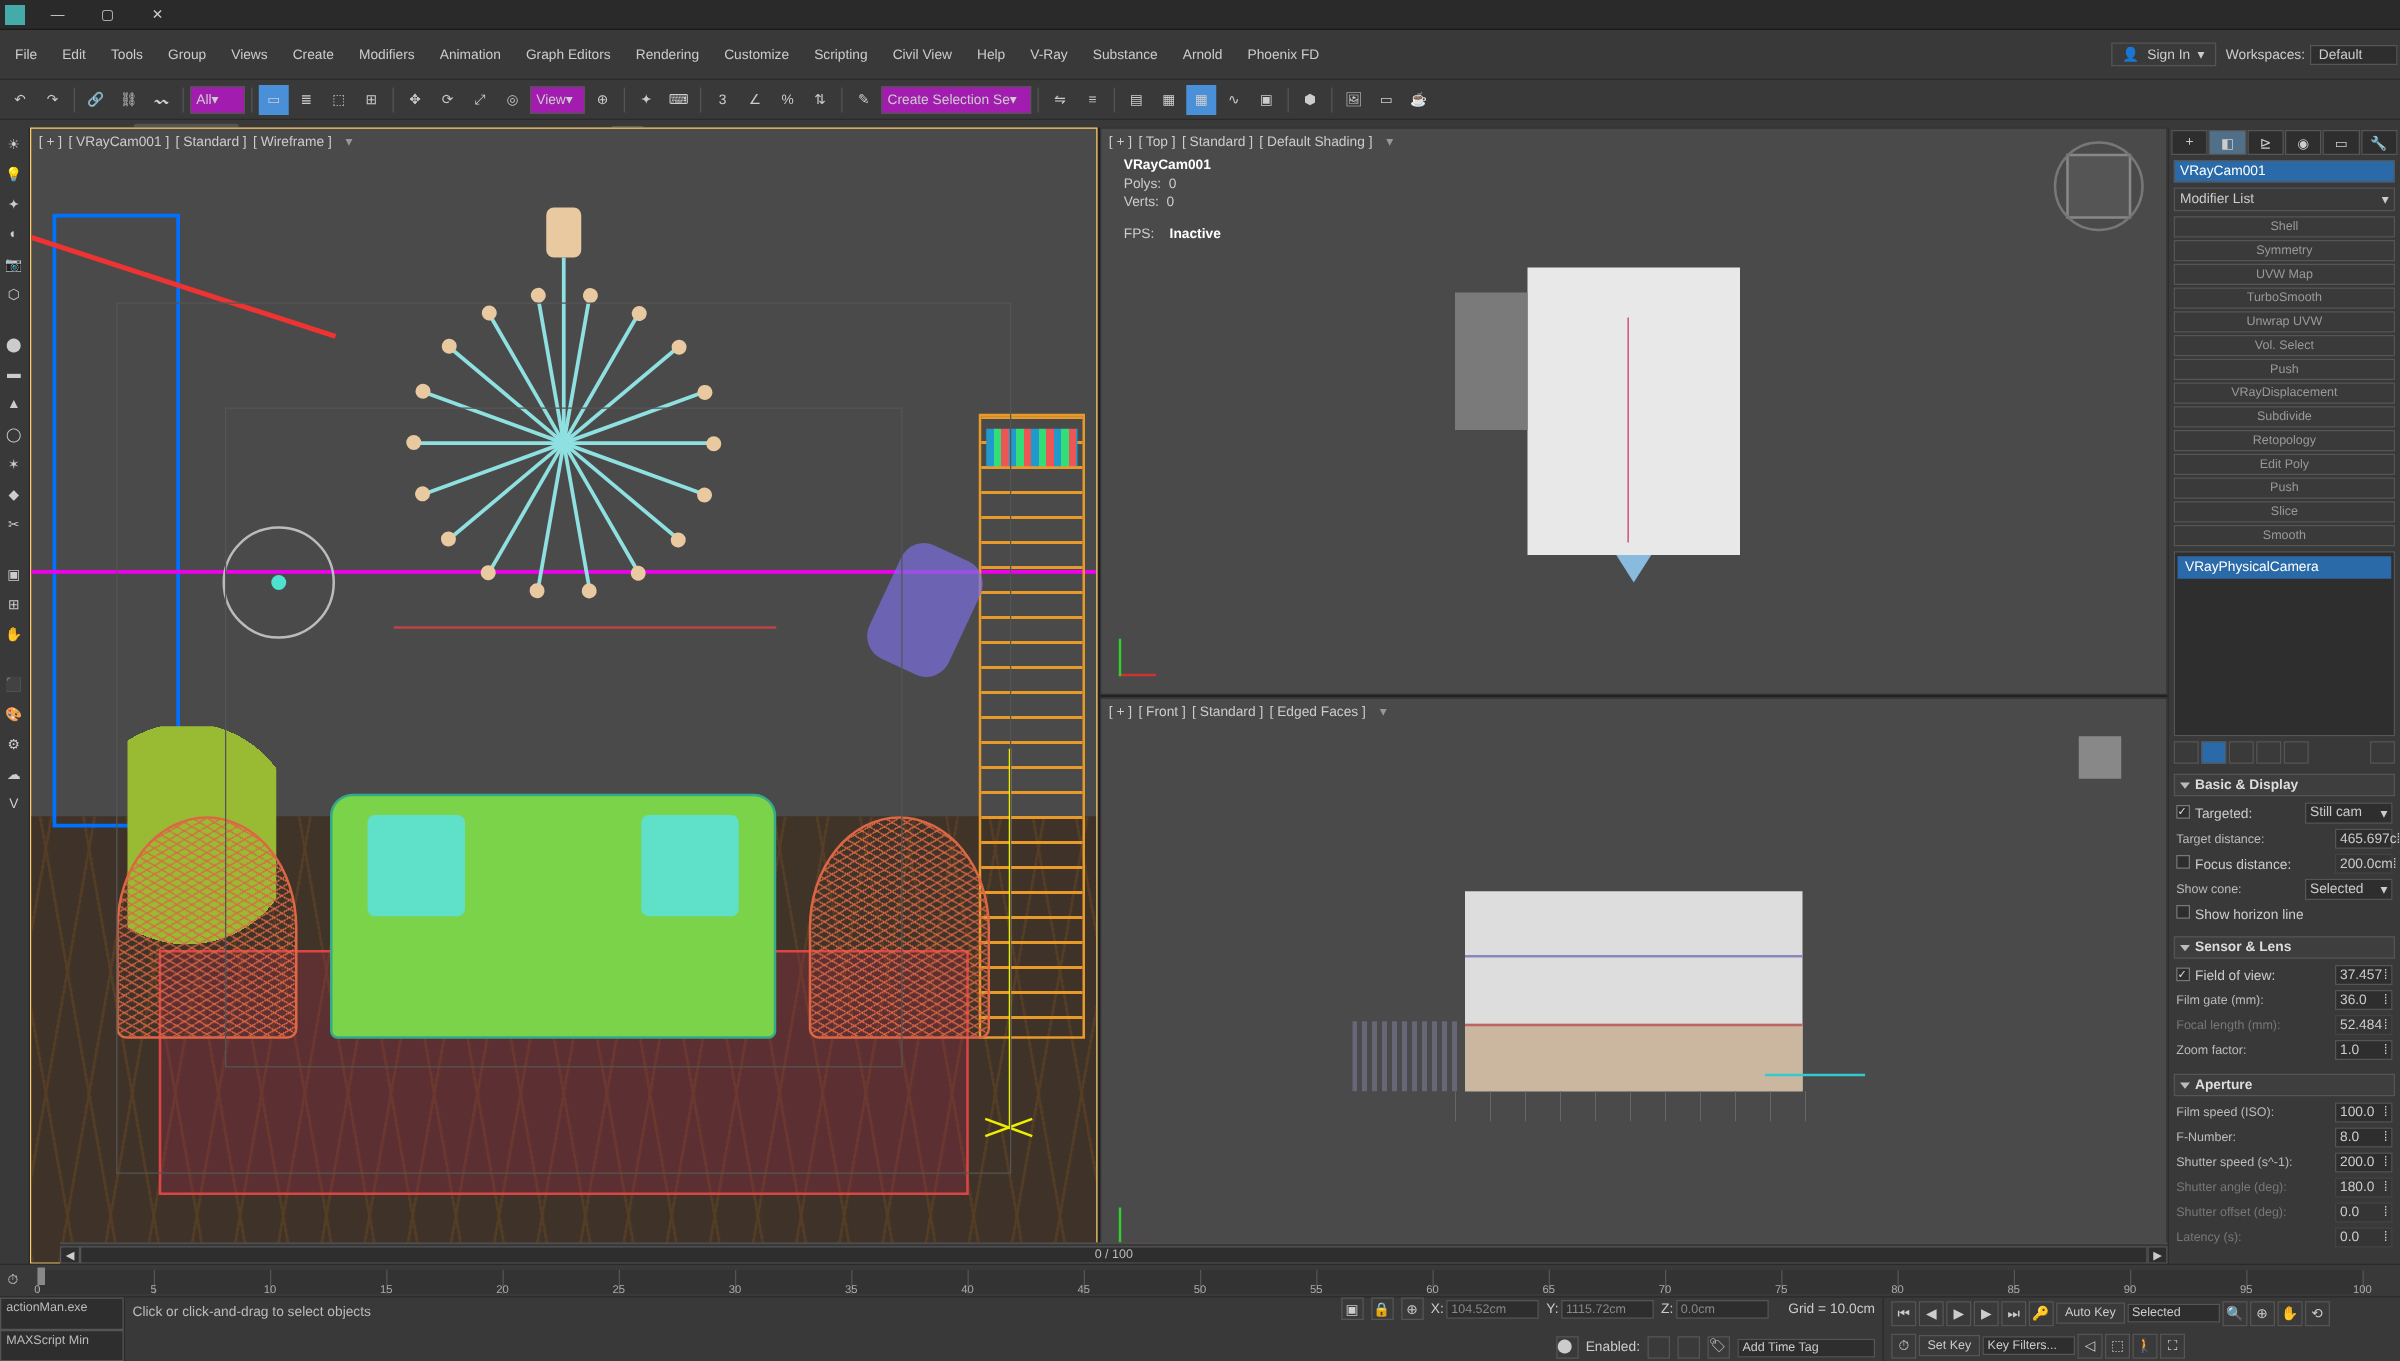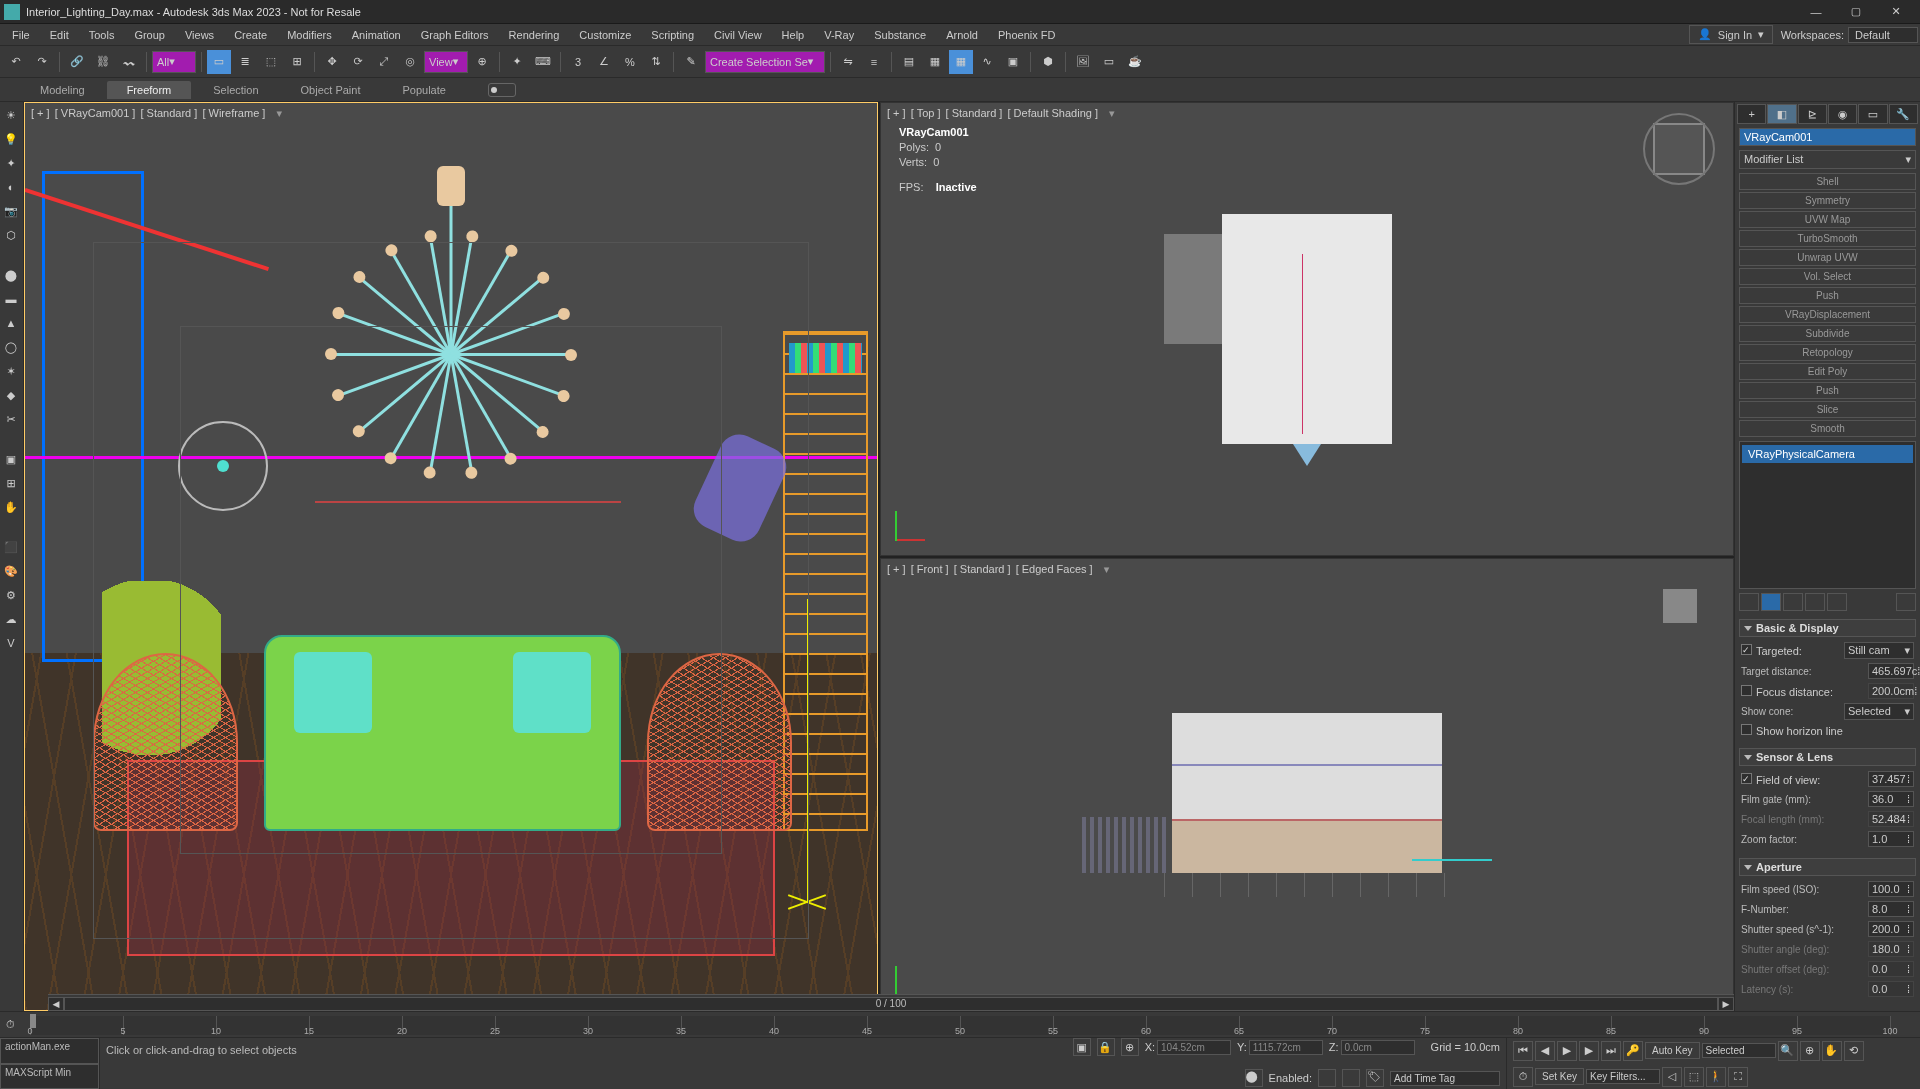--- a/index.html
+++ b/index.html
@@ -5,21 +5,21 @@
 * { margin:0; padding:0; box-sizing:border-box; font-family:"Segoe UI",Arial,sans-serif; font-size:11px; color:#ccc; }
 body { background:#393939; overflow:hidden; width:1920px; height:1089px; }
 
 
 .titlebar { height:24px; background:#2a2a2a; display:flex; align-items:center; padding:0 4px; border-bottom:1px solid #1a1a1a; }
 .titlebar .icon { width:16px; height:16px; background:#4aa; margin-right:6px; }
 .titlebar .title { flex:1; color:#ddd; }
 .titlebar .winbtn { width:40px; height:24px; display:flex; align-items:center; justify-content:center; cursor:pointer; }
 
 
-.menubar { height:22px; background:#393939; display:flex; align-items:center; padding:0 2px; border-bottom:1px solid #2a2a2a; }
+.menubar { height:40px; background:#393939; display:flex; align-items:center; padding:0 2px; border-bottom:1px solid #2a2a2a; }
 .menubar .item { padding:3px 10px; cursor:pointer; color:#ccc; }
 .menubar .signin { margin-left:auto; display:flex; align-items:center; gap:6px; padding:2px 8px; border:1px solid #555; background:#3a3a3a; }
 .menubar .workspaces { margin-left:8px; display:flex; align-items:center; gap:4px; color:#999; }
 .menubar .ws-select { background:#2e2e2e; border:1px solid #555; padding:1px 6px; width:70px; color:#ccc; }
 
 
 .toolbar { height:32px; background:#393939; display:flex; align-items:center; gap:2px; padding:0 4px; border-bottom:1px solid #2a2a2a; }
 .toolbar .btn { width:24px; height:24px; display:flex; align-items:center; justify-content:center; background:#393939; border:1px solid transparent; cursor:pointer; }
 .toolbar .btn.active { background:#4a90d9; }
 .toolbar .sep { width:1px; height:20px; background:#555; margin:0 3px; }
@@ -174,21 +174,20 @@
 .status .right .wide { width:74px; background:#2e2e2e; border:1px solid #555; padding:1px 3px; font-size:10px; }
 .status .mid .row2 { position:absolute; right:6px; bottom:2px; display:flex; align-items:center; gap:6px; }
 .status .mid .row2 .btn { width:18px;height:18px;border:1px solid #555;background:#3a3a3a; }
 .status .mid .row2 .tag { width:110px; background:#2e2e2e; border:1px solid #555; padding:1px 3px; font-size:10px; }
 </style>
 </head>
 <body>
 
 <div class="titlebar">
   <div class="icon"></div>
-  <div class="title">Interior_Lighting_Day.max - Autodesk 3ds Max 2023 - Not for Resale</div>
   <div class="winbtn">—</div>
   <div class="winbtn">▢</div>
   <div class="winbtn">✕</div>
 </div>
 
 <div class="menubar">
   <span class="item">File</span>
   <span class="item">Edit</span>
   <span class="item">Tools</span>
   <span class="item">Group</span>

